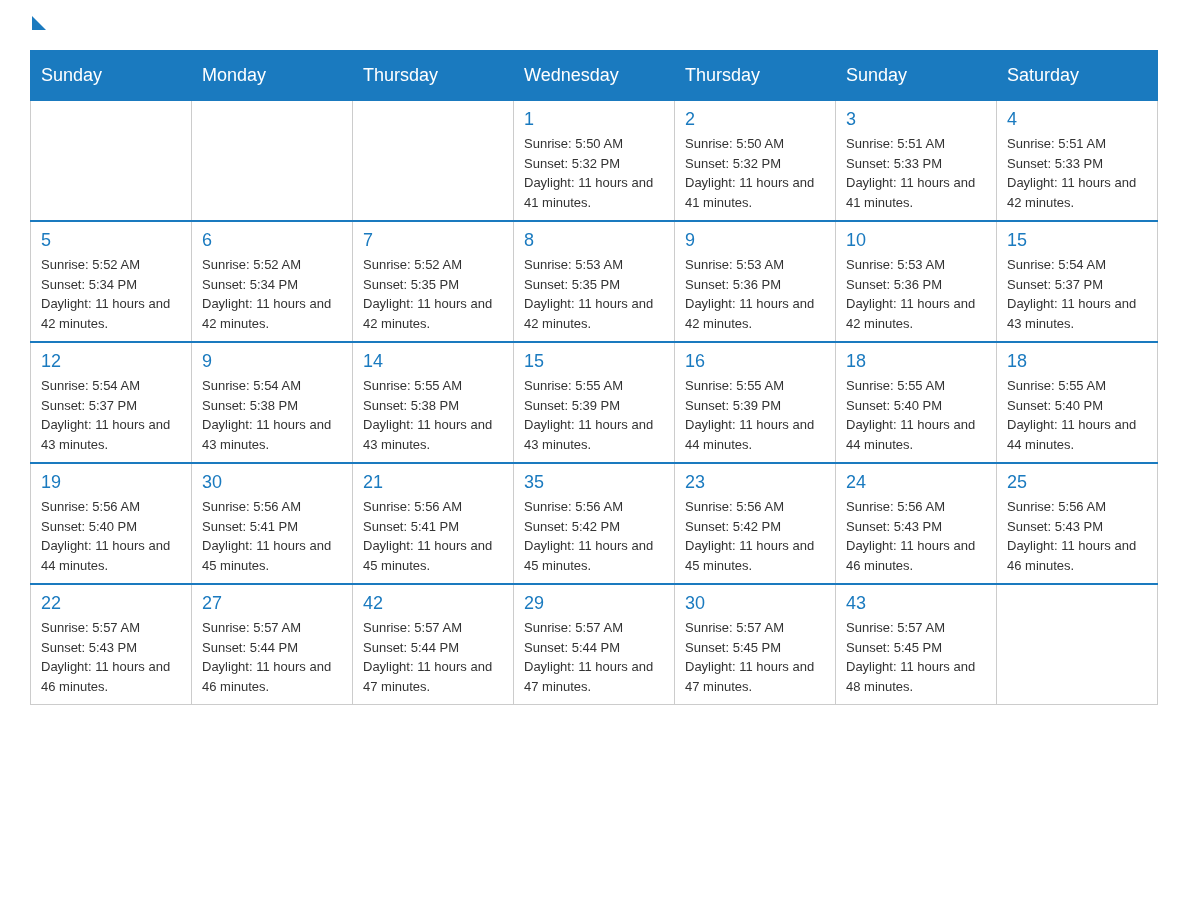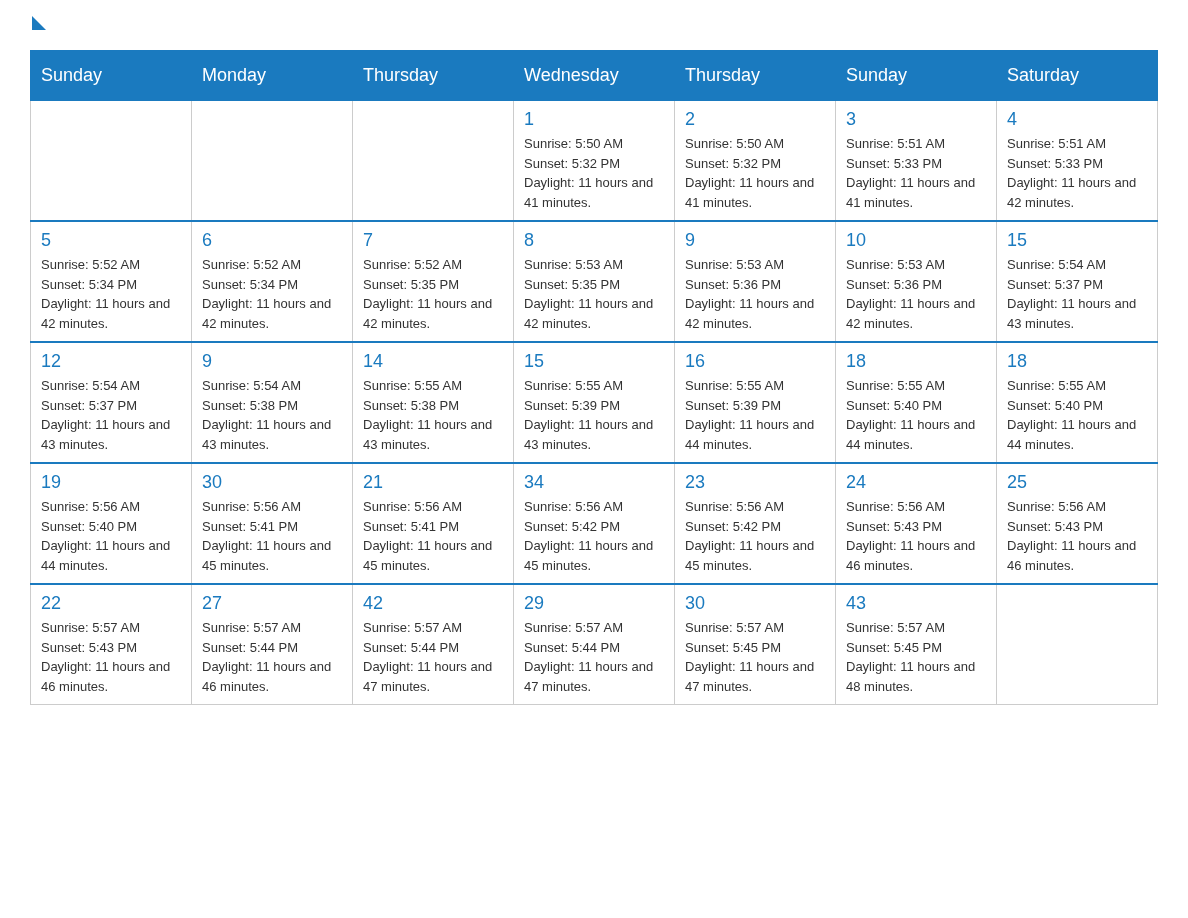--- a/index.html
+++ b/index.html
@@ -222,21 +222,21 @@
         </td>
         <td>
           <span class="day-num">30</span>
           <div class="day-info">Sunrise: 5:56 AM<br>Sunset: 5:41 PM<br>Daylight: 11 hours and 45 minutes.</div>
         </td>
         <td>
           <span class="day-num">21</span>
           <div class="day-info">Sunrise: 5:56 AM<br>Sunset: 5:41 PM<br>Daylight: 11 hours and 45 minutes.</div>
         </td>
         <td>
-          <span class="day-num">34</span>
+          <span class="day-num">35</span>
           <div class="day-info">Sunrise: 5:56 AM<br>Sunset: 5:42 PM<br>Daylight: 11 hours and 45 minutes.</div>
         </td>
         <td>
           <span class="day-num">23</span>
           <div class="day-info">Sunrise: 5:56 AM<br>Sunset: 5:42 PM<br>Daylight: 11 hours and 45 minutes.</div>
         </td>
         <td>
           <span class="day-num">24</span>
           <div class="day-info">Sunrise: 5:56 AM<br>Sunset: 5:43 PM<br>Daylight: 11 hours and 46 minutes.</div>
         </td>

